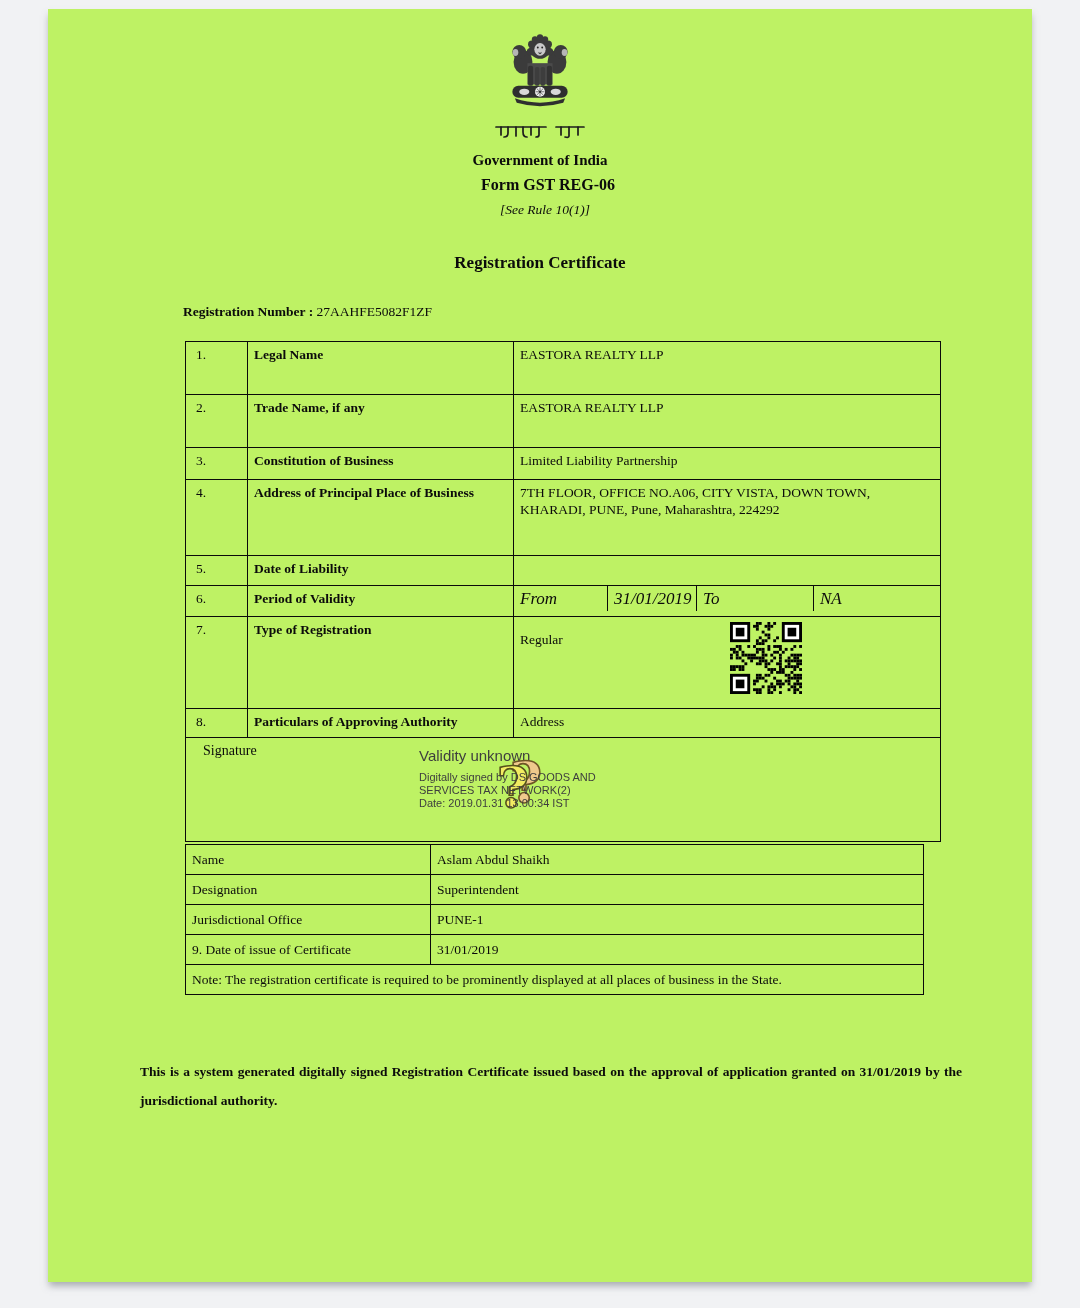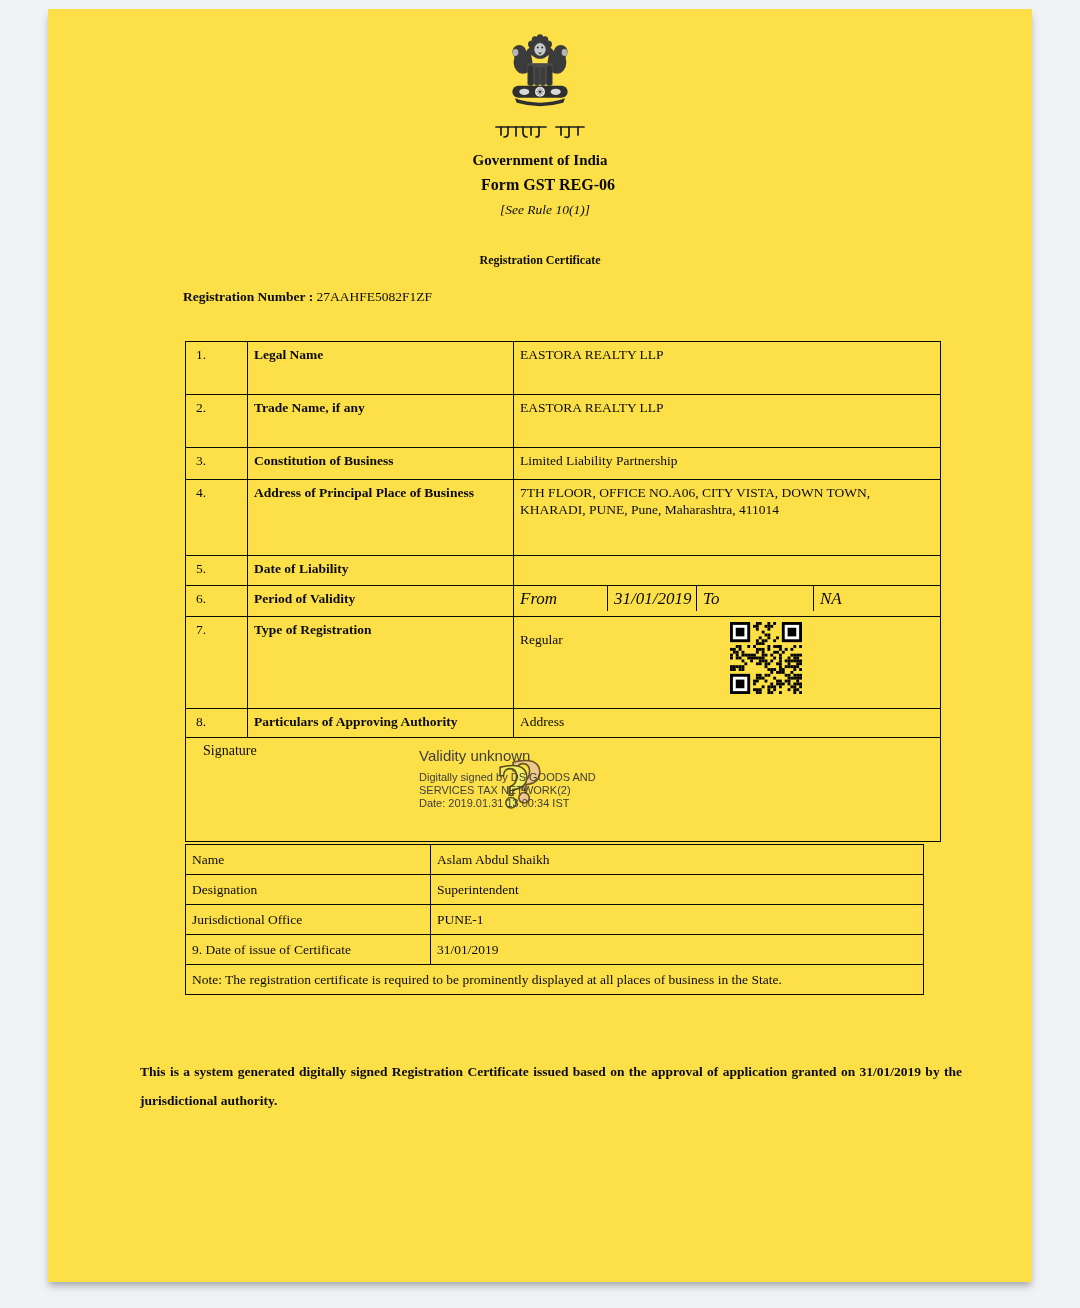--- a/index.html
+++ b/index.html
@@ -4,31 +4,31 @@
 <style>
   html,body{margin:0;padding:0;}
   body{
     width:1080px;height:1308px;position:relative;
     background:#f1f2f4;overflow:hidden;
     font-family:"Liberation Serif","DejaVu Serif",serif;
     color:#0b0b0b;
   }
   .page{
     position:absolute;left:48px;top:9px;width:984px;height:1273px;
-    background:#fde047;
+    background:#bef264;
     box-shadow:0 5px 7px -1px rgba(110,115,122,.55);
   }
   .abs{position:absolute;}
   .center{left:0;right:0;text-align:center;}
   .emblem-wrap{top:24px;}
   .gov{top:143px;font-size:15px;font-weight:bold;}
   .form{top:167px;font-size:16px;font-weight:bold;margin-left:16px;}
   .rule{top:193px;font-size:13.5px;font-style:italic;margin-left:10px;}
-  .cert-title{top:244px;font-size:12px;font-weight:bold;}
-  .regline{left:135px;top:280px;font-size:13.5px;}
+  .cert-title{top:244px;font-size:17px;font-weight:bold;}
+  .regline{left:135px;top:295px;font-size:13.5px;}
   .regline b{font-weight:bold;}
   table{border-collapse:collapse;table-layout:fixed;}
   .main-table{left:137px;top:332px;width:712px;}
   .main-table td{border:1.5px solid #0a0a0a;vertical-align:top;
     padding:4px 6px;font-size:13.5px;line-height:17px;overflow:hidden;}
   .main-table td.num{width:45px;padding-left:10px;}
   .main-table td.lbl{width:253px;font-weight:bold;}
   .main-table td.val{width:414px;}
   .nopad{padding:0 !important;}
   .subrow{display:flex;height:100%;}
@@ -147,21 +147,21 @@
       <td class="val">EASTORA REALTY LLP</td>
     </tr>
     <tr style="height:32px">
       <td class="num">3.</td>
       <td class="lbl">Constitution of Business</td>
       <td class="val">Limited Liability Partnership</td>
     </tr>
     <tr style="height:76px">
       <td class="num">4.</td>
       <td class="lbl">Address of Principal Place of Business</td>
-      <td class="val">7TH FLOOR, OFFICE NO.A06, CITY VISTA, DOWN TOWN, KHARADI, PUNE, Pune, Maharashtra, 411014</td>
+      <td class="val">7TH FLOOR, OFFICE NO.A06, CITY VISTA, DOWN TOWN, KHARADI, PUNE, Pune, Maharashtra, 224292</td>
     </tr>
     <tr style="height:30px">
       <td class="num">5.</td>
       <td class="lbl">Date of Liability</td>
       <td class="val"></td>
     </tr>
     <tr style="height:31px">
       <td class="num">6.</td>
       <td class="lbl">Period of Validity</td>
       <td class="val nopad">

